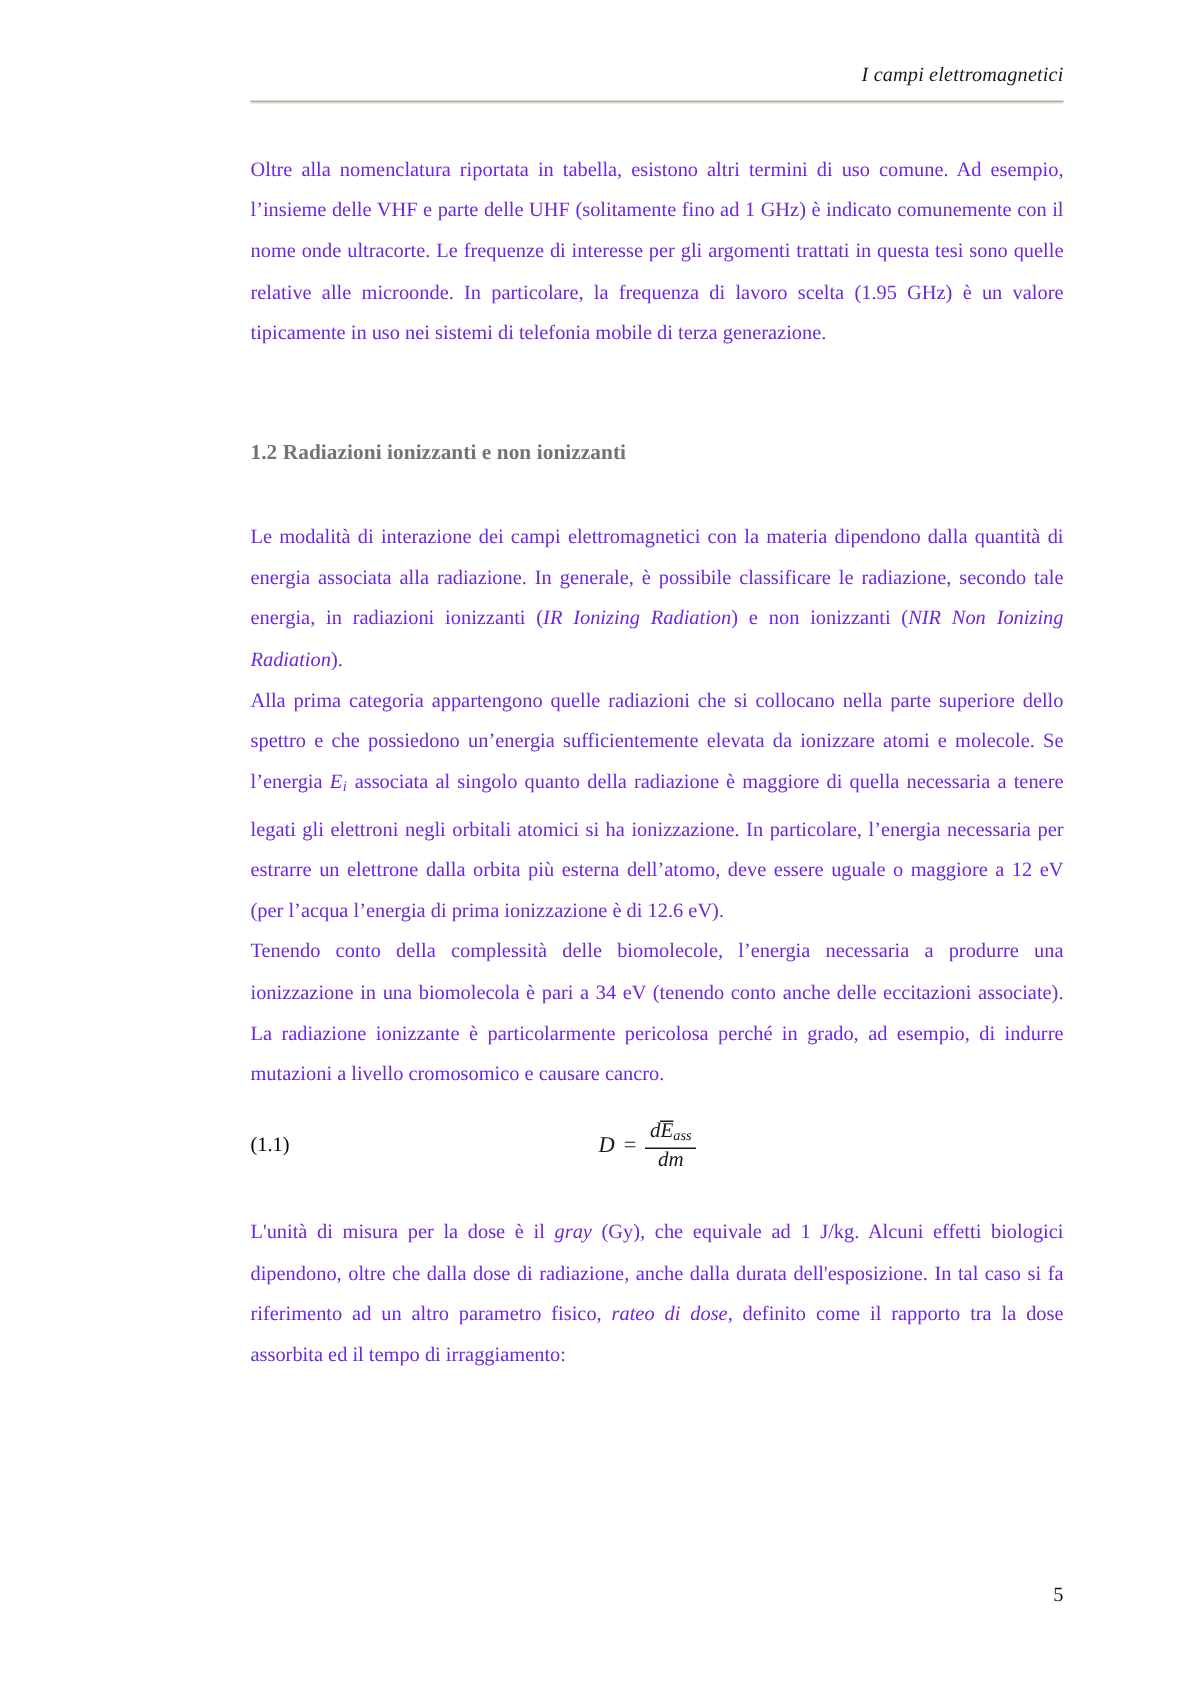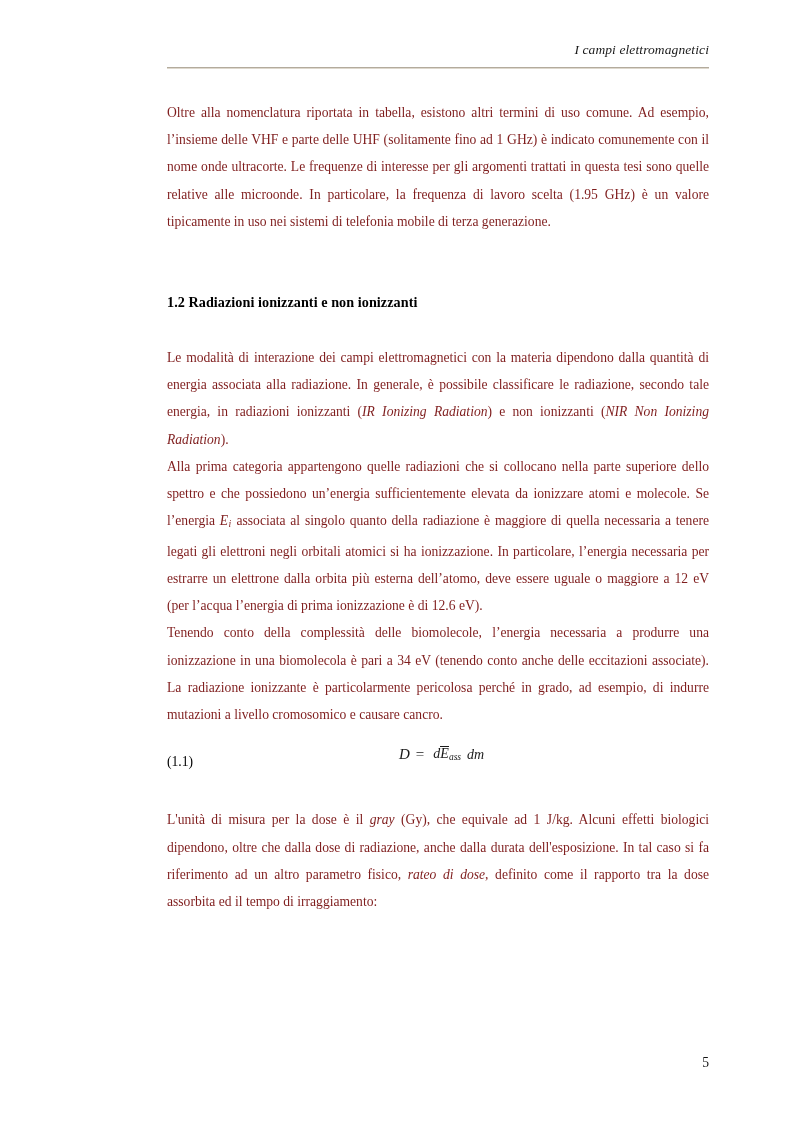--- a/index.html
+++ b/index.html
@@ -54,34 +54,34 @@
     top: 99px;
     width: 542px;
   }
 
   p.para {
     margin: 0;
     text-align: justify;
     text-justify: inter-word;
     font-size: 13.6px;
     line-height: 27.2px;
-    color: #7f1d1d;
+    color: #6d28d9;
     hyphens: none;
   }
   p.para:last-child { margin-bottom: 0; }
 
   .gap-after-first { height: 57px; }
   .gap-after-heading { height: 32px; }
 
   h2.section-heading {
     margin: 0;
     font-size: 14.2px;
     font-weight: bold;
     line-height: 20px;
-    color: #000000;
+    color: #737373;
     letter-spacing: 0.05px;
   }
 
   em, .it { }
 
   
   .mathvar {
     font-style: italic;
     font-family: "Liberation Serif", "DejaVu Serif", serif;
   }
@@ -115,21 +115,21 @@
     font-size: 15px;
     color: #1a1a1a;
     display: flex;
     align-items: center;
     gap: 4px;
   }
   .eq-lhs { font-style: italic; }
   .eq-eq { font-style: normal; padding: 0 2px; }
   .frac {
     display: inline-flex;
-    flex-direction: row;
+    flex-direction: column;
     align-items: center;
     vertical-align: middle;
     line-height: 1.05;
   }
   .frac .num {
     padding: 0 3px 1px 3px;
     font-size: 14px;
     white-space: nowrap;
   }
   .frac .bar {

